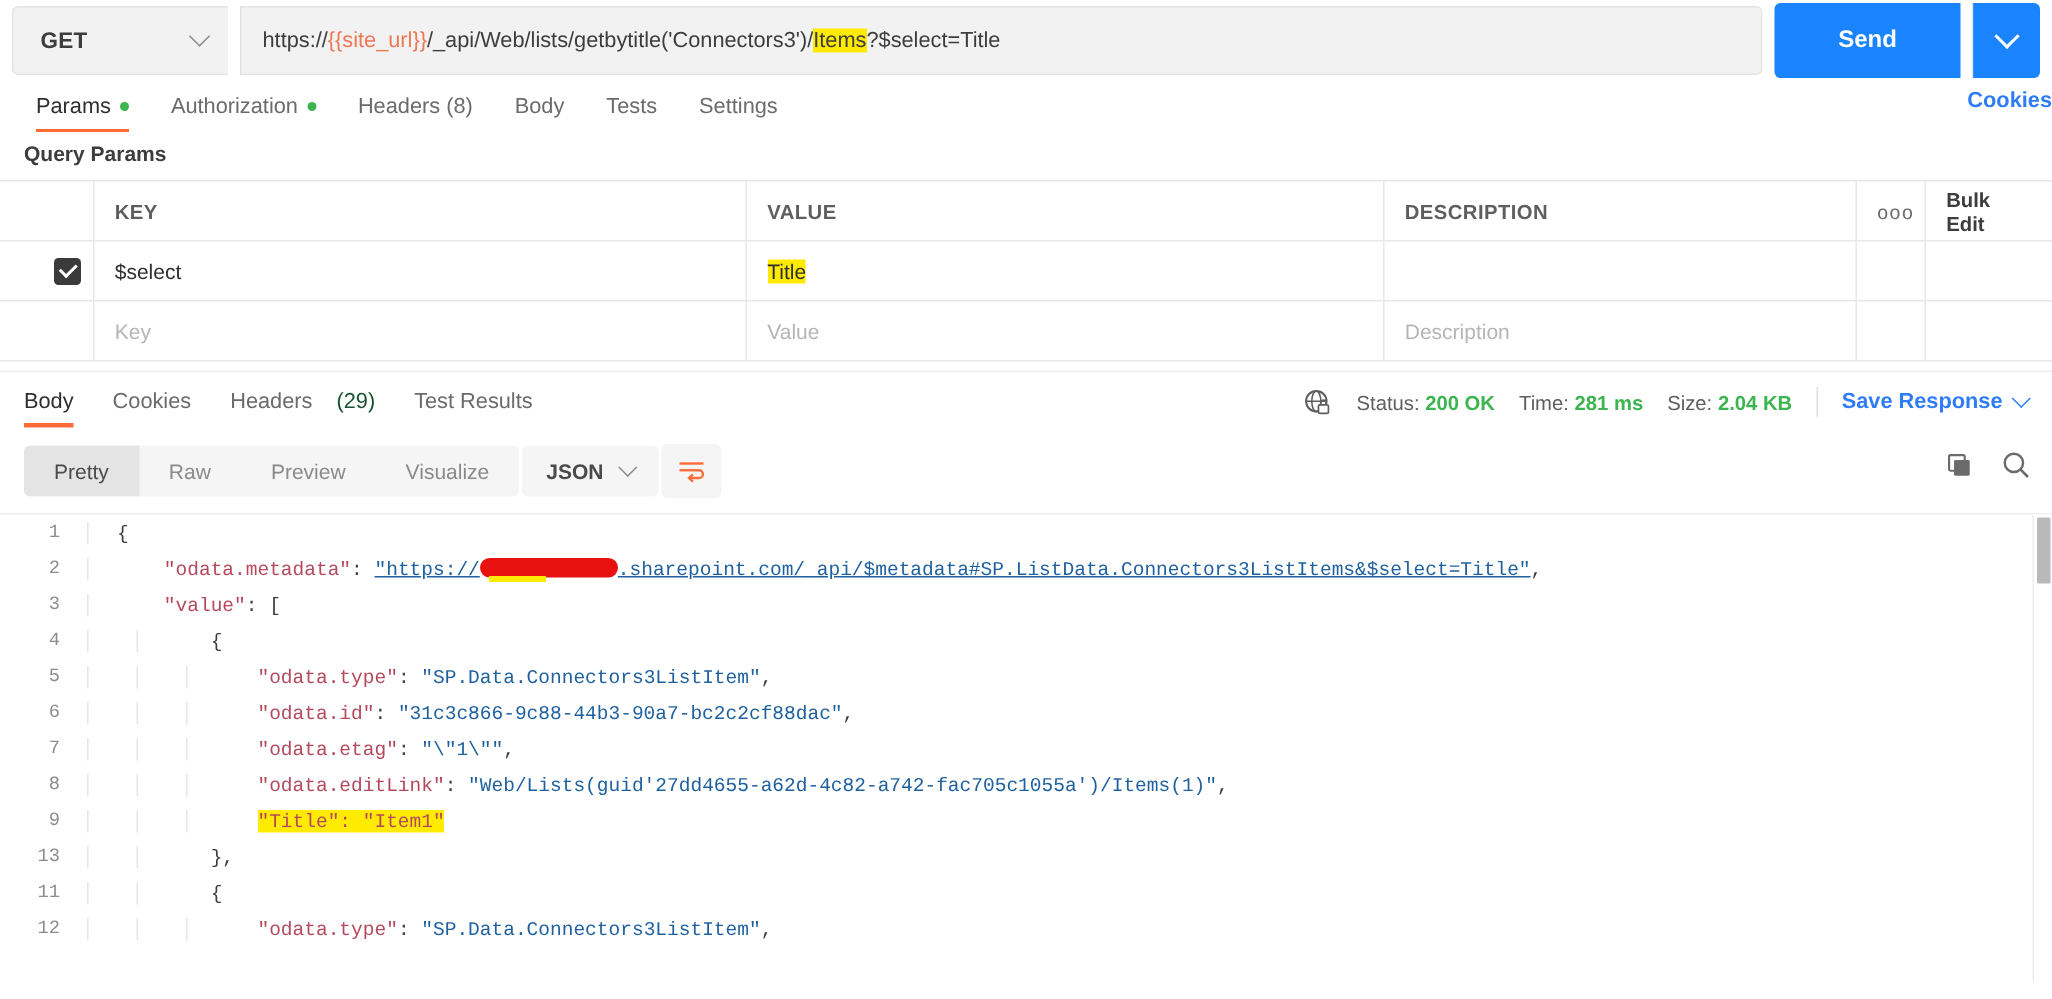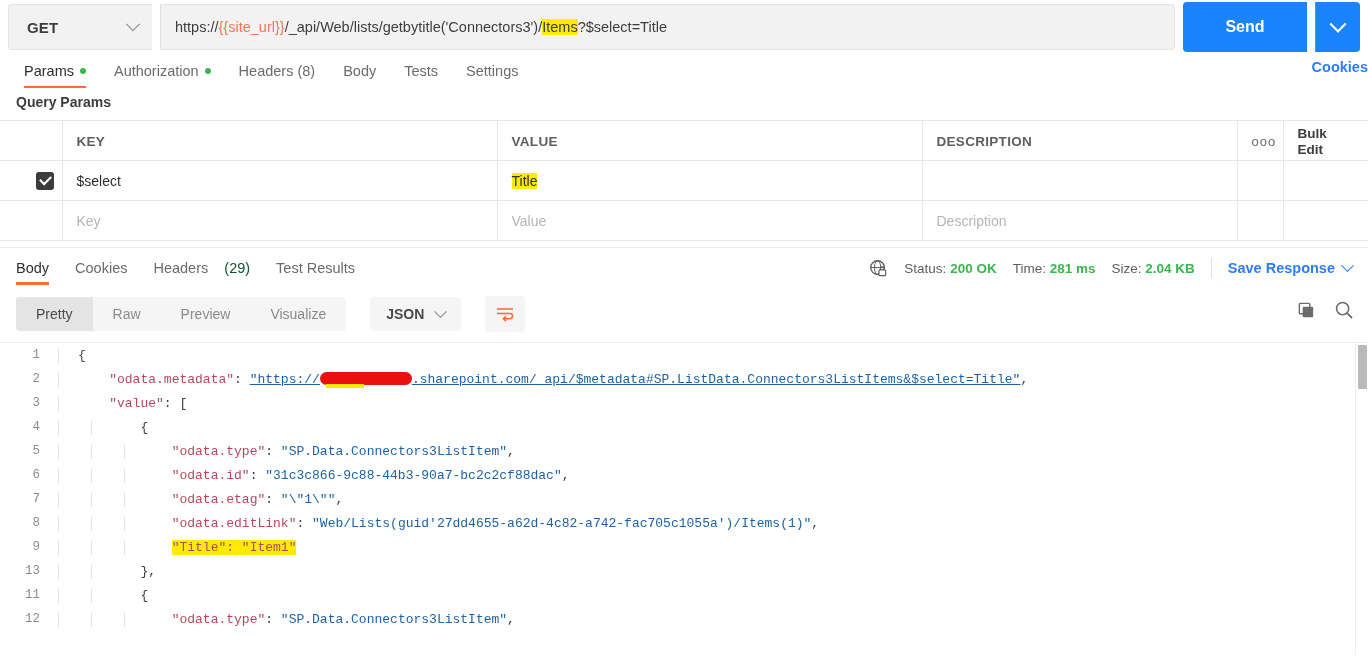--- a/index.html
+++ b/index.html
@@ -181,21 +181,21 @@
   .save-resp { color: #2f7df6; font-weight: bold; font-size: 14.5px; display:flex; align-items:center; gap:8px; }
   .save-caret {
     width: 8px; height: 8px;
     border-right: 1.8px solid #2f7df6;
     border-bottom: 1.8px solid #2f7df6;
     transform: rotate(45deg) translate(-2px,-2px);
   }
 
   
   .body-toolbar {
-    display: flex; align-items: center; gap: 24px;
+    display: flex; align-items: center; gap: 2px;
     padding: 8px 16px 10px 16px;
     position: relative;
   }
   .seg-group { display: flex; background: #f5f5f5; border-radius: 4px; overflow: hidden; }
   .seg {
     font-size: 14px; color: #8a8a8a;
     padding: 9px 20px;
   }
   .seg.active { background: #e4e4e4; color: #4a4a4a; }
   .fmt-select {

